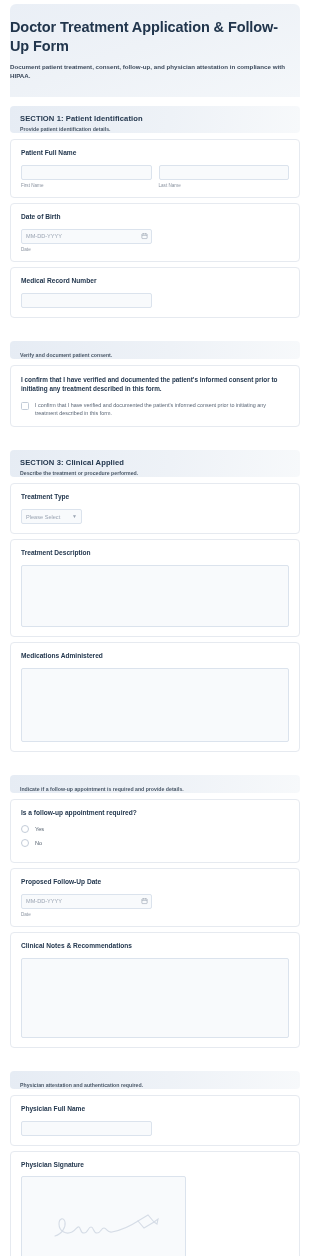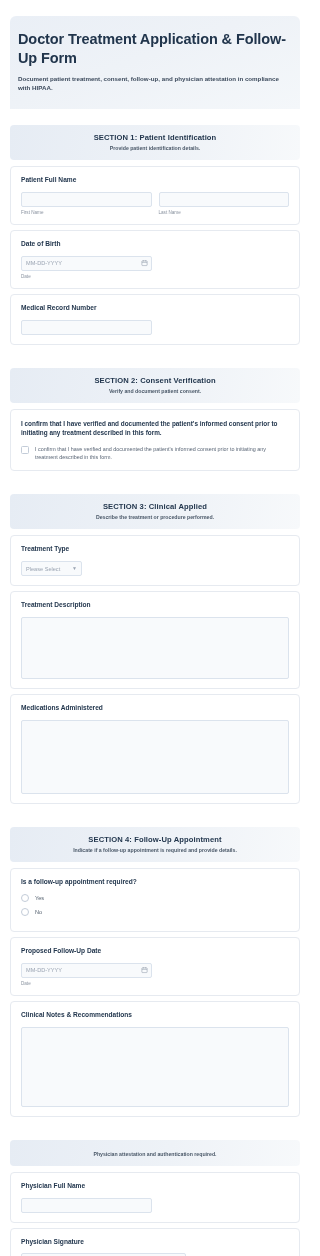--- a/index.html
+++ b/index.html
@@ -13,22 +13,22 @@
   .page {
     width: 310px;
     min-height: 1256px;
     background: #ffffff;
     padding: 0;
     position: relative;
   }
 
   
   .form-header {
-    margin: 16px 10px;
-    padding: 14px 12px 16px 8px;
+    margin: 4px 10px;
+    padding: 14px 12px 16px 0;
     background: linear-gradient(160deg, #eaeff6 0%, #eef2f7 45%, #f4f7fa 100%);
     border-radius: 6px 6px 0 0;
   }
   .form-title {
     font-size: 14.5px;
     line-height: 1.3;
     font-weight: bold;
     color: #21354c;
     letter-spacing: -0.1px;
   }
@@ -36,24 +36,23 @@
     margin-top: 6px;
     font-size: 6.2px;
     line-height: 1.55;
     color: #3c4a5c;
     font-weight: bold;
   }
 
   
   .section-band {
     margin: 9px 10px 6px 10px;
-    padding: 8px 10px 9px 10px;
+    padding: 8px 10px 1px 10px;
     background: linear-gradient(100deg, #e6ecf4 0%, #eef2f7 55%, #f7f9fb 100%);
     border-radius: 4px;
-    text-align: center;
   }
   .section-band-title {
     font-size: 7.6px;
     font-weight: bold;
     color: #23374e;
     letter-spacing: 0.1px;
   }
   .section-band-desc {
     margin-top: 3px;
     font-size: 5.2px;
@@ -232,21 +231,20 @@
   <div class="field-card">
     <div class="field-label">Medical Record Number</div>
     <div class="half">
       <div class="input-box"></div>
     </div>
   </div>
 
   <div class="gap"></div>
 
   <div class="section-band">
-    <div class="section-band-title">SECTION 2: Consent Verification</div>
     <div class="section-band-desc">Verify and document patient consent.</div>
   </div>
 
   <div class="field-card">
     <div class="consent-statement">I confirm that I have verified and documented the patient's informed consent prior to initiating any treatment described in this form.</div>
     <div class="checkbox-row">
       <div class="checkbox"></div>
       <div class="checkbox-text">I confirm that I have verified and documented the patient's informed consent prior to initiating any treatment described in this form.</div>
     </div>
   </div>
@@ -272,21 +270,20 @@
   </div>
 
   <div class="field-card">
     <div class="field-label">Medications Administered</div>
     <div class="textarea-box ta-72"></div>
   </div>
 
   <div class="gap"></div>
 
   <div class="section-band">
-    <div class="section-band-title">SECTION 4: Follow-Up Appointment</div>
     <div class="section-band-desc">Indicate if a follow-up appointment is required and provide details.</div>
   </div>
 
   <div class="field-card">
     <div class="field-label">Is a follow-up appointment required?</div>
     <div class="radio-row">
       <div class="radio"></div>
       <div class="radio-text">Yes</div>
     </div>
     <div class="radio-row">

